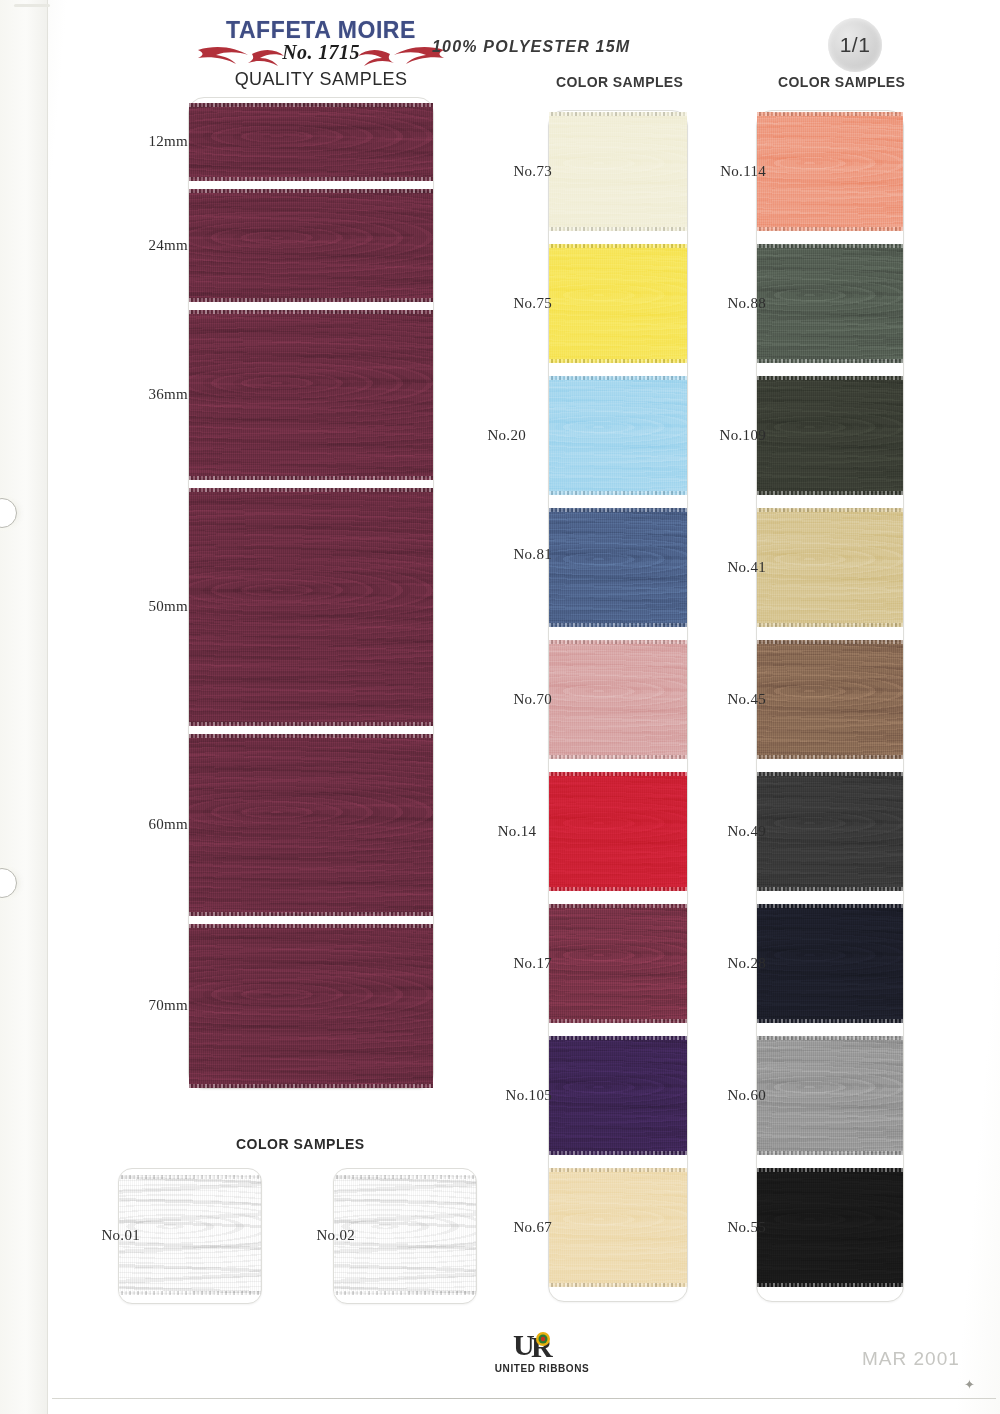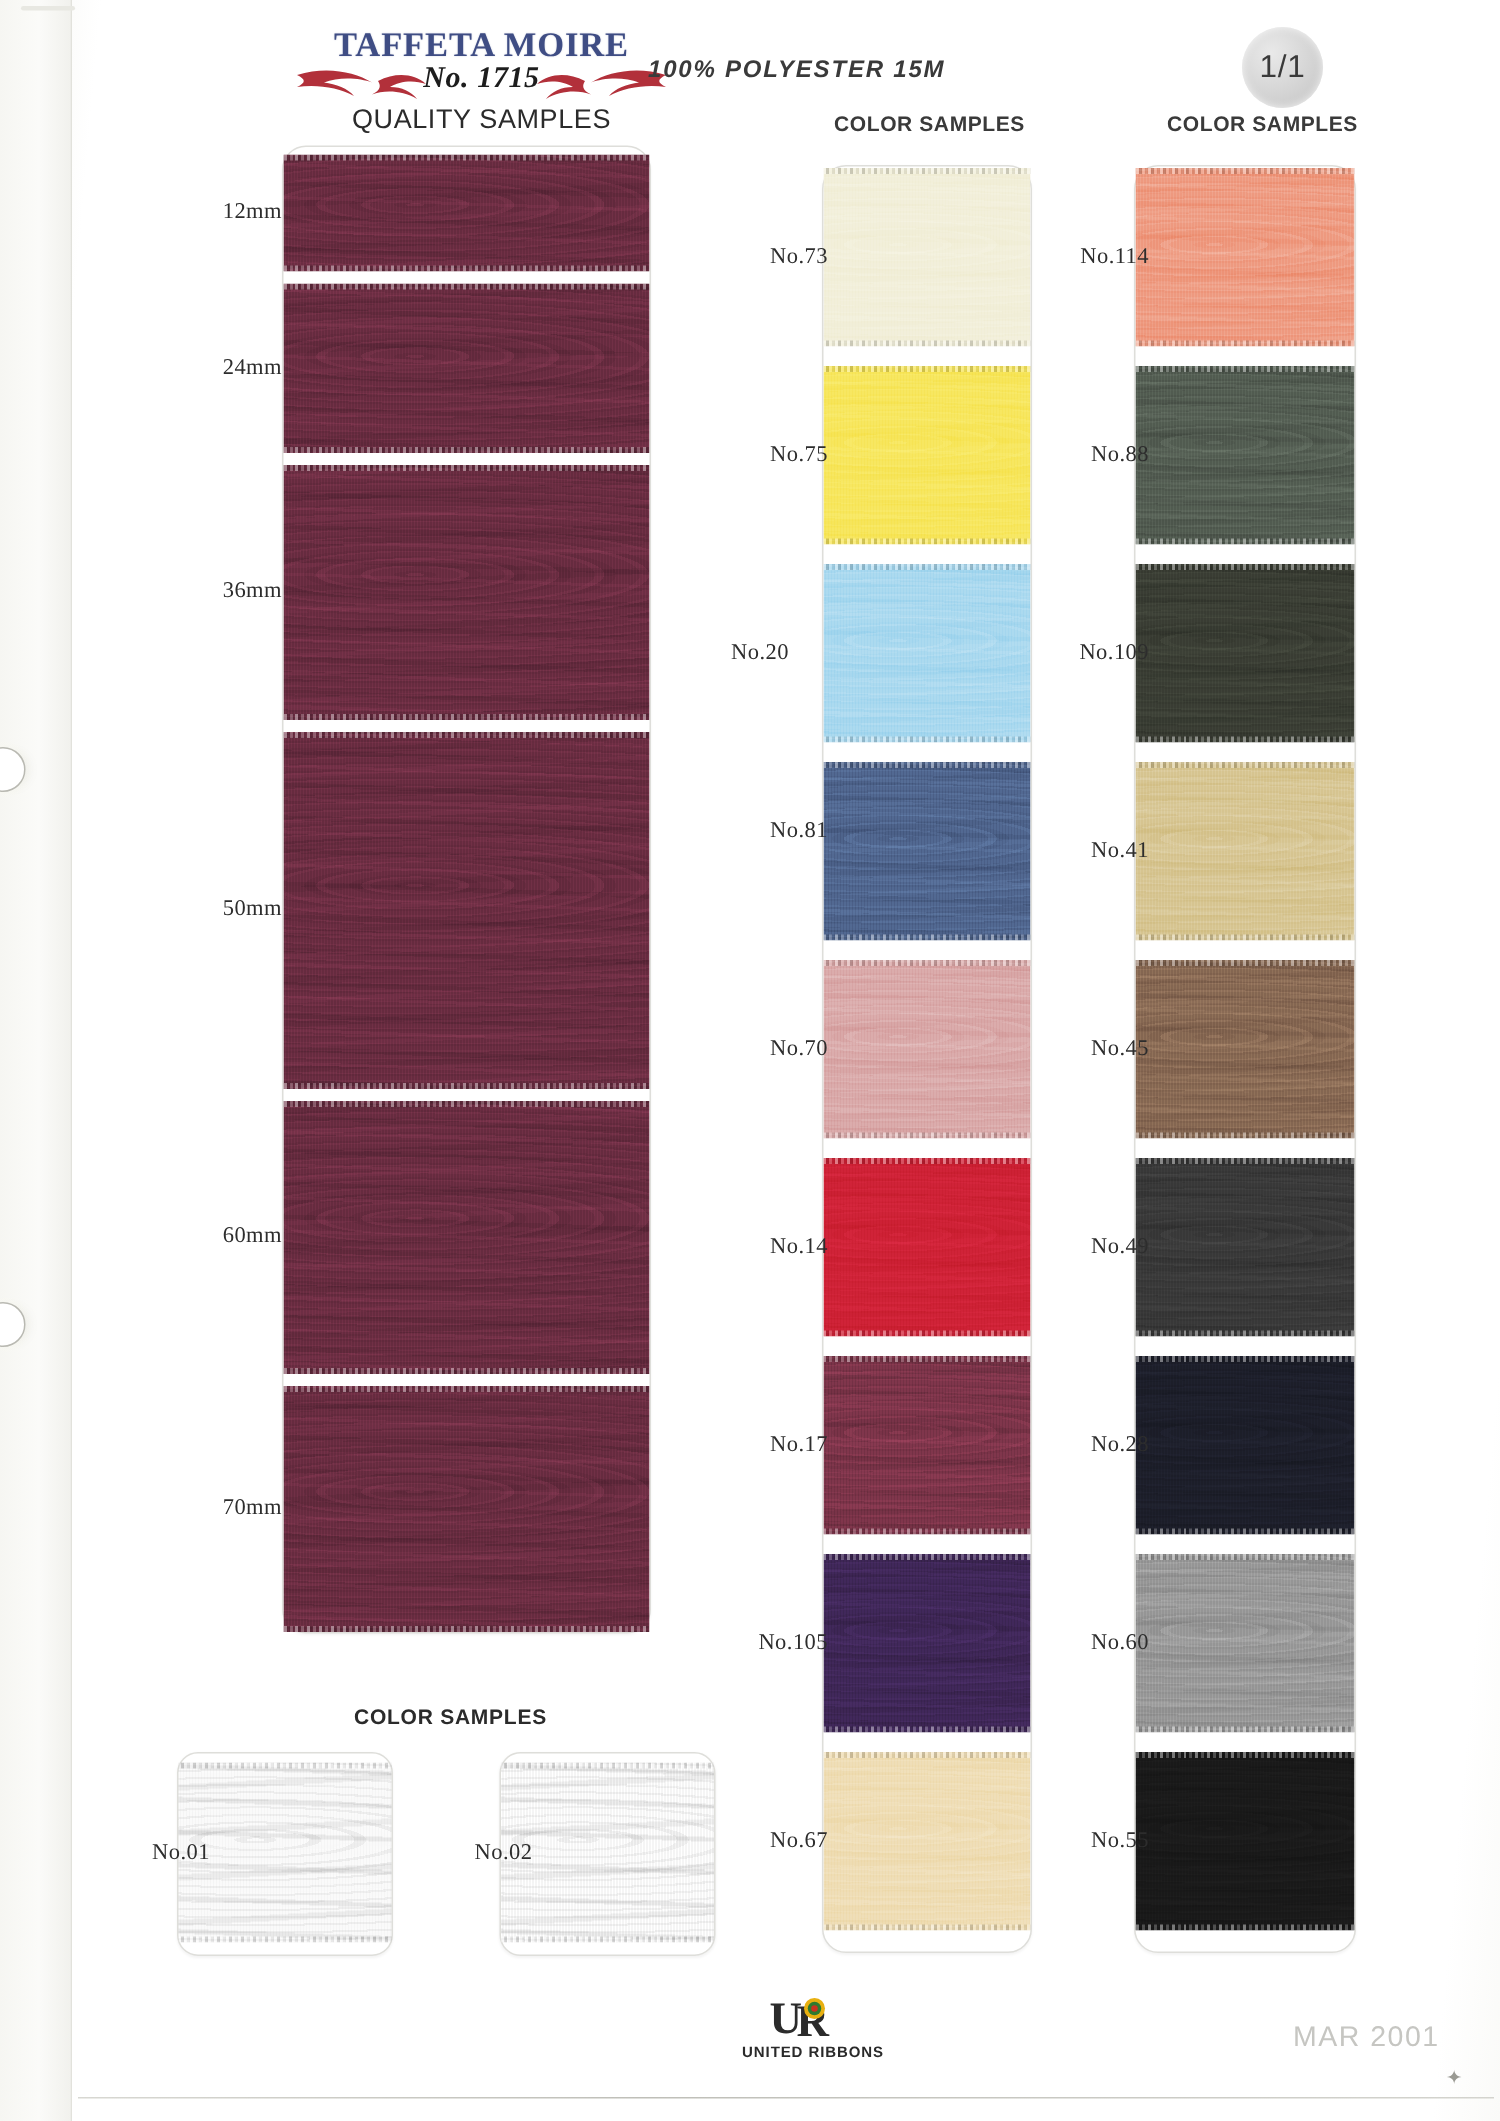--- a/index.html
+++ b/index.html
@@ -49,21 +49,21 @@
     position: absolute; right: 22px; top: 1380px;
     width: 14px; height: 10px;
     color: #9a9a93; font-size: 13px; line-height: 10px;
   }
 
   
   .hdr-title-block {
     position: absolute; left: 196px; top: 18px; width: 250px; text-align: center;
   }
   .hdr-main {
-    font-family: Liberation Serif, serif;
+    font-family: Liberation Sans, sans-serif;
     font-weight: bold; font-size: 23px; letter-spacing: .6px;
     color: #3f4d84;
     text-shadow: 0 0 1px rgba(63,77,132,.35);
     line-height: 24px;
   }
   .hdr-banner {
     position: relative; height: 28px; margin-top: -2px;
   }
   .hdr-banner svg { position: absolute; left: 0; top: 2px; }
   .hdr-sub {
@@ -321,21 +321,21 @@
           <div class="selvedge-b"></div>
         </div>
       </div>
     </div>
   <div id="col1-labels">
       <div class="clabel" style="left: 482px; top: 162.5px;">No.73</div>
       <div class="clabel" style="left: 482px; top: 294.5px;">No.75</div>
       <div class="clabel" style="left: 456px; top: 426.5px;">No.20</div>
       <div class="clabel" style="left: 482px; top: 546px;">No.81</div>
       <div class="clabel" style="left: 482px; top: 690.5px;">No.70</div>
-      <div class="clabel" style="left: 482px; top: 822.5px;">No.14</div>
+      <div class="clabel" style="left: 482px; top: 822.5px; text-align: center;">No.14</div>
       <div class="clabel" style="left: 482px; top: 954.5px;">No.17</div>
       <div class="clabel" style="left: 482px; top: 1086.5px;">No.105</div>
       <div class="clabel" style="left: 482px; top: 1218.5px;">No.67</div>
     </div>
 
   <div class="card" style="left:756px; top:110px; width:148px; height:1192px;"></div>
   <div id="col2-swatches">
       <div class="swatch" style="left: 757px; top: 112px; width: 146px; height: 119px; position: absolute;">
         <div class="fabric" style="background: rgb(239, 158, 133);">
           <div class="moire"></div>

